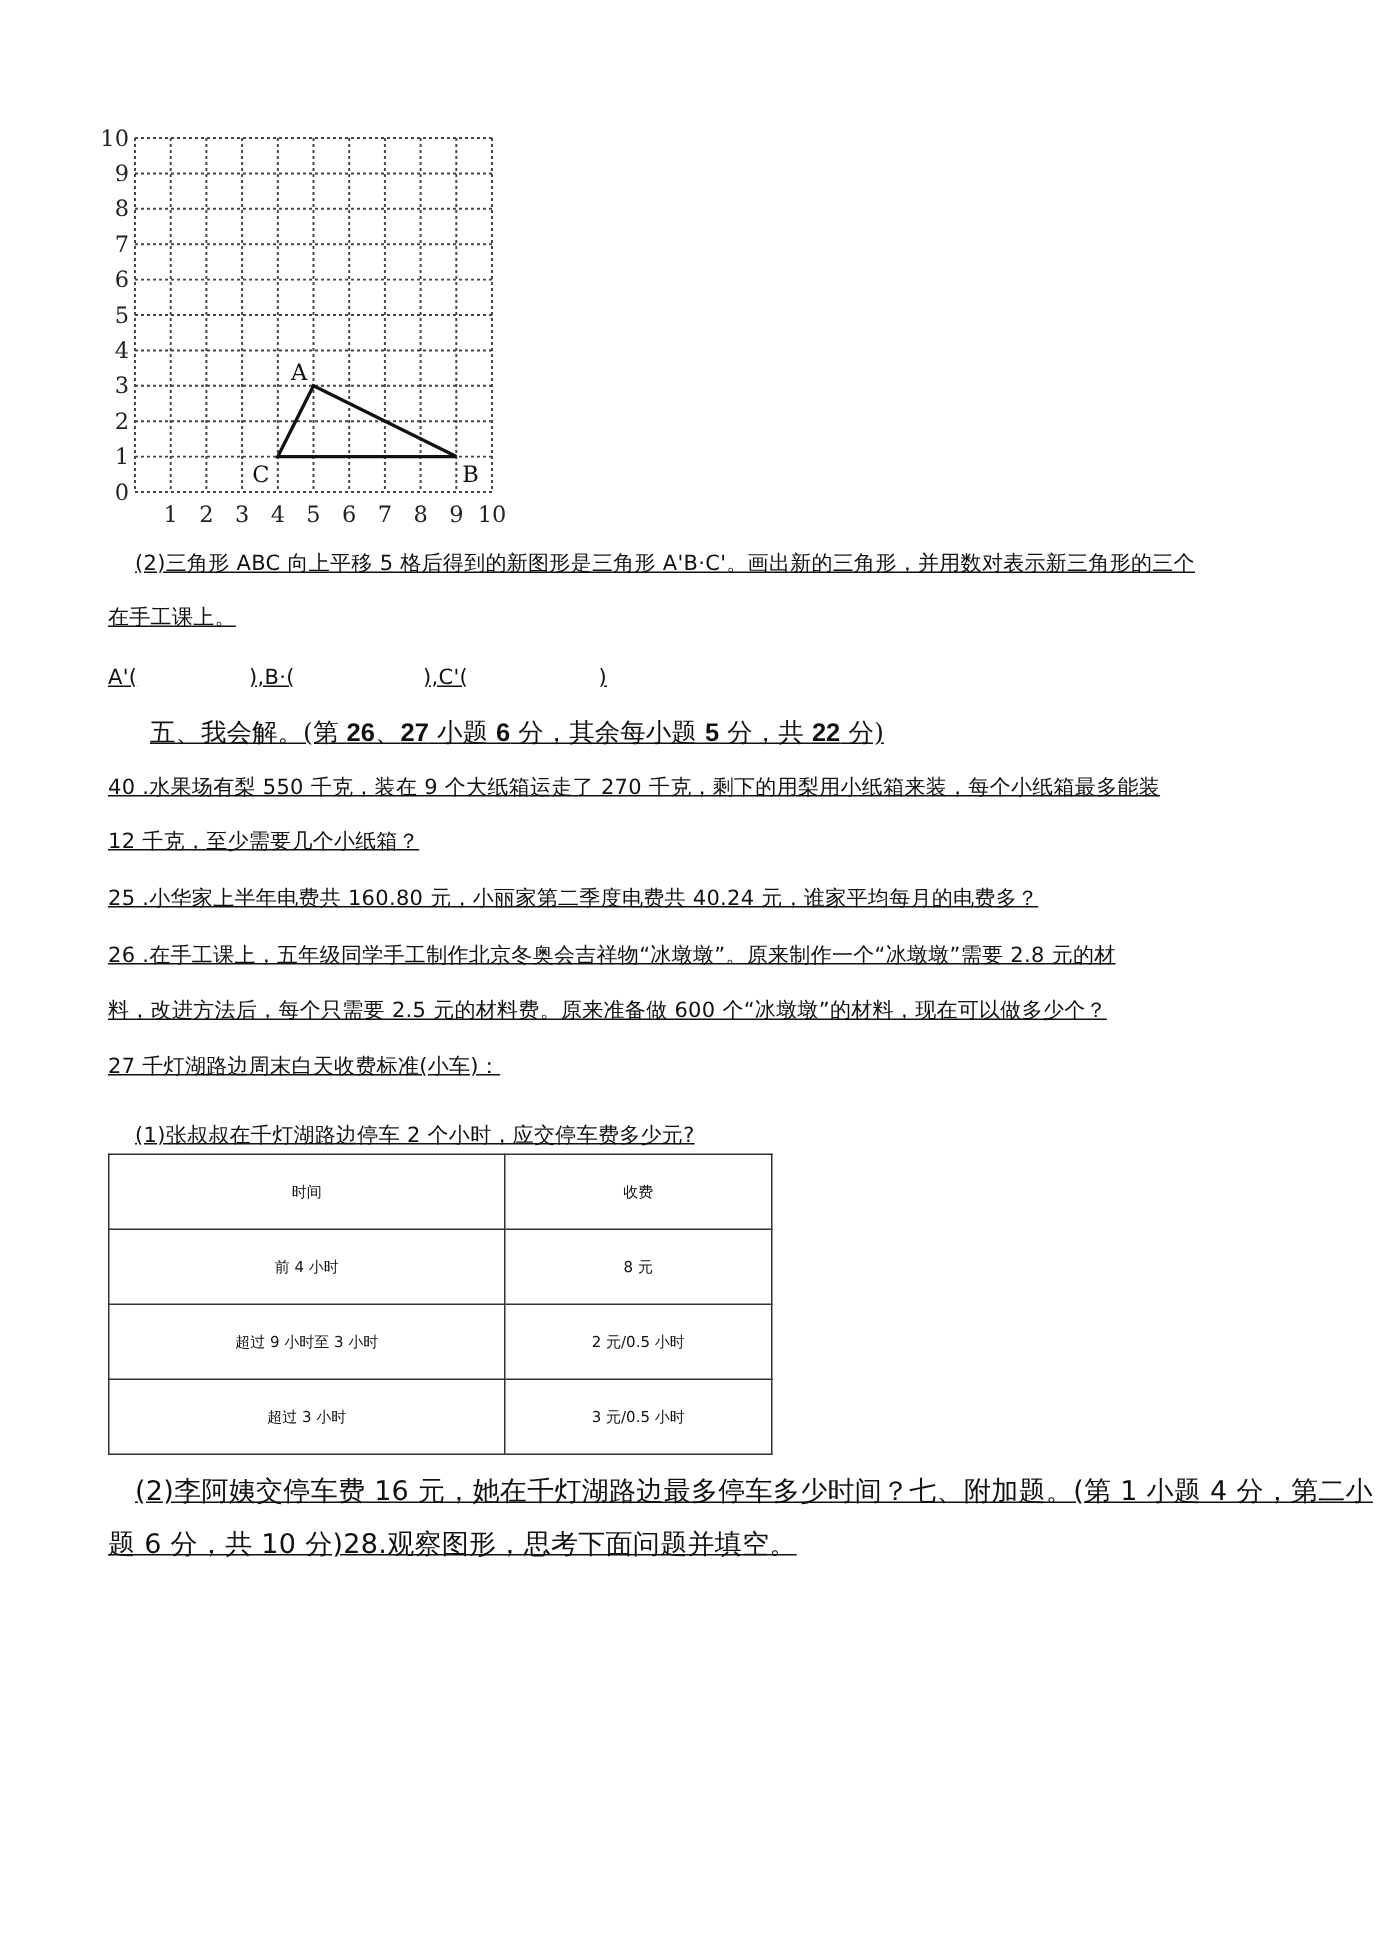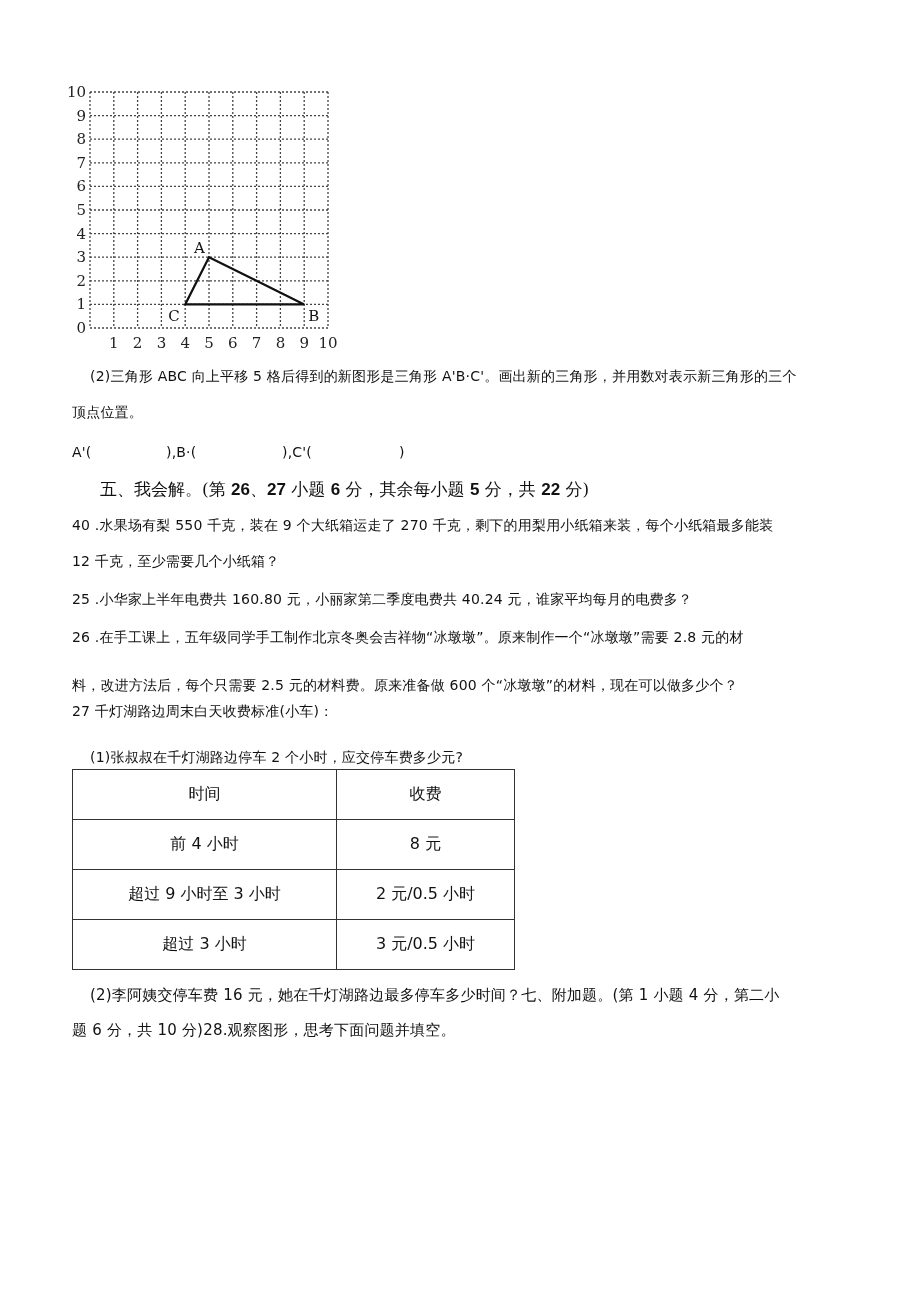--- a/index.html
+++ b/index.html
@@ -1,24 +1,24 @@
 <!DOCTYPE html>
 <html><head>
 <meta charset="utf-8">
 <style>
   html, body { margin: 0; padding: 0; background: #ffffff; }
   body { width: 920px; height: 1301px; position: relative; overflow: hidden;
          font-family: "DejaVu Sans", "Liberation Sans", sans-serif; color: #111; }
-  .abs { position: absolute; white-space: nowrap; }
+  .abs { position: absolute; white-space: nowrap; text-decoration: underline; }
   .line { font-size: 14px; line-height: 20px; letter-spacing: 0.2px; }
   .heading { font-family: "DejaVu Serif", "Liberation Serif", serif; font-size: 17px; line-height: 22px; }
   .heading b, .line b { font-family: "Liberation Sans", sans-serif; font-weight: bold; }
   #grid-svg { position: absolute; left: 62px; top: 78px; }
   table.fee { position: absolute; left: 72px; top: 769px; width: 443px; border-collapse: collapse;
-              font-size: 16px; }
+              font-size: 10px; }
   table.fee td { border: 1px solid #333; height: 49px; text-align: center; padding: 0; }
   table.fee td.c1 { width: 263px; }
 </style>
 </head>
 <body>
 
 <svg id="grid-svg" width="290" height="285" viewBox="0 0 290 285">
   <g id="grid-lines" stroke="#444" stroke-width="1.3" stroke-dasharray="2,2" fill="none">
       <line x1="28" x2="28" y1="14" y2="250"></line>
       <line y1="250" y2="250" x1="28" x2="266"></line>
@@ -68,37 +68,37 @@
       <text x="242.20000000000002" y="270" text-anchor="middle">9</text>
       <text x="266" y="270" text-anchor="middle">10</text>
     </g>
   <polygon id="triangle" fill="none" stroke="#111" stroke-width="2.2" points="147,179.2 242.20000000000002,226.4 123.2,226.4"></polygon>
   <text id="lbl-A" font-family="DejaVu Serif, serif" font-size="15" fill="#111" x="132" y="175.2">A</text>
   <text id="lbl-B" font-family="DejaVu Serif, serif" font-size="15" fill="#111" x="246.20000000000002" y="243.4">B</text>
   <text id="lbl-C" font-family="DejaVu Serif, serif" font-size="15" fill="#111" x="106.2" y="243.4">C</text>
 </svg>
 
 <div class="abs line" style="left:90px; top:366px;">(2)三角形 ABC 向上平移 5 格后得到的新图形是三角形 A'B·C'。画出新的三角形，并用数对表示新三角形的三个</div>
-<div class="abs line" style="left:72px; top:402px;">顶点位置。</div>
+<div class="abs line" style="left:72px; top:402px;">在手工课上。</div>
 
 <div class="abs line" style="left:72px; top:442px;">A'(</div>
 <div class="abs line" style="left:92px; top:442px; width:72px; height:20px;"></div>
 <div class="abs line" style="left:166px; top:442px;">),B·(</div>
 <div class="abs line" style="left:196px; top:442px; width:84px; height:20px;"></div>
 <div class="abs line" style="left:282px; top:442px;">),C'(</div>
 <div class="abs line" style="left:312px; top:442px; width:84px; height:20px;"></div>
 <div class="abs line" style="left:399px; top:442px;">)</div>
 
 <div class="abs heading" style="left:72px; top:478px;margin-left:28px;"><span>五、我会解。(第 </span><b>26</b><span>、</span><b>27</b><span> 小题 </span><b>6</b><span> 分，其余每小题 </span><b>5</b><span> 分，共 </span><b>22</b><span> 分)</span></div>
 
 <div class="abs line" style="left:72px; top:515px;">40   .水果场有梨 550 千克，装在 9 个大纸箱运走了 270 千克，剩下的用梨用小纸箱来装，每个小纸箱最多能装</div>
 <div class="abs line" style="left:72px; top:551px;text-align:center;">12 千克，至少需要几个小纸箱？</div>
 <div class="abs line" style="left:72px; top:589px;">25   .小华家上半年电费共 160.80 元，小丽家第二季度电费共 40.24 元，谁家平均每月的电费多？</div>
 <div class="abs line" style="left:72px; top:627px;">26   .在手工课上，五年级同学手工制作北京冬奥会吉祥物“冰墩墩”。原来制作一个“冰墩墩”需要 2.8 元的材</div>
-<div class="abs line" style="left:72px; top:664px;margin-top:11px;">料，改进方法后，每个只需要 2.5 元的材料费。原来准备做 600 个“冰墩墩”的材料，现在可以做多少个？</div>
+<div class="abs line" style="left:72px; top:664px;">料，改进方法后，每个只需要 2.5 元的材料费。原来准备做 600 个“冰墩墩”的材料，现在可以做多少个？</div>
 <div class="abs line" style="left:72px; top:701px;text-align:center;">27 千灯湖路边周末白天收费标准(小车)：</div>
 <div class="abs line" style="left:90px; top:747px;">(1)张叔叔在千灯湖路边停车 2 个小时，应交停车费多少元?</div>
 
 <table class="fee">
   <tbody>
       <tr>
     <td class="c1">时间</td>
     <td>收费</td>
   </tr>
   <tr>
@@ -109,14 +109,14 @@
     <td class="c1">超过 9 小时至 3 小时</td>
     <td>2 元/0.5 小时</td>
   </tr>
   <tr>
     <td class="c1">超过 3 小时</td>
     <td>3 元/0.5 小时</td>
   </tr>
 </tbody>
   </table>
 
-<div class="abs line" style="left:90px; top:985px; font-size:15px;">(2)李阿姨交停车费 16 元，她在千灯湖路边最多停车多少时间？七、附加题。(第 1 小题 4 分，第二小</div>
-<div class="abs line" style="left:72px; top:1020px; font-size:15px;">题 6 分，共 10 分)28.观察图形，思考下面问题并填空。</div>
+<div class="abs line" style="left:90px; top:985px; font-size:18px;">(2)李阿姨交停车费 16 元，她在千灯湖路边最多停车多少时间？七、附加题。(第 1 小题 4 分，第二小</div>
+<div class="abs line" style="left:72px; top:1020px; font-size:18px;">题 6 分，共 10 分)28.观察图形，思考下面问题并填空。</div>
 
 </body></html>

